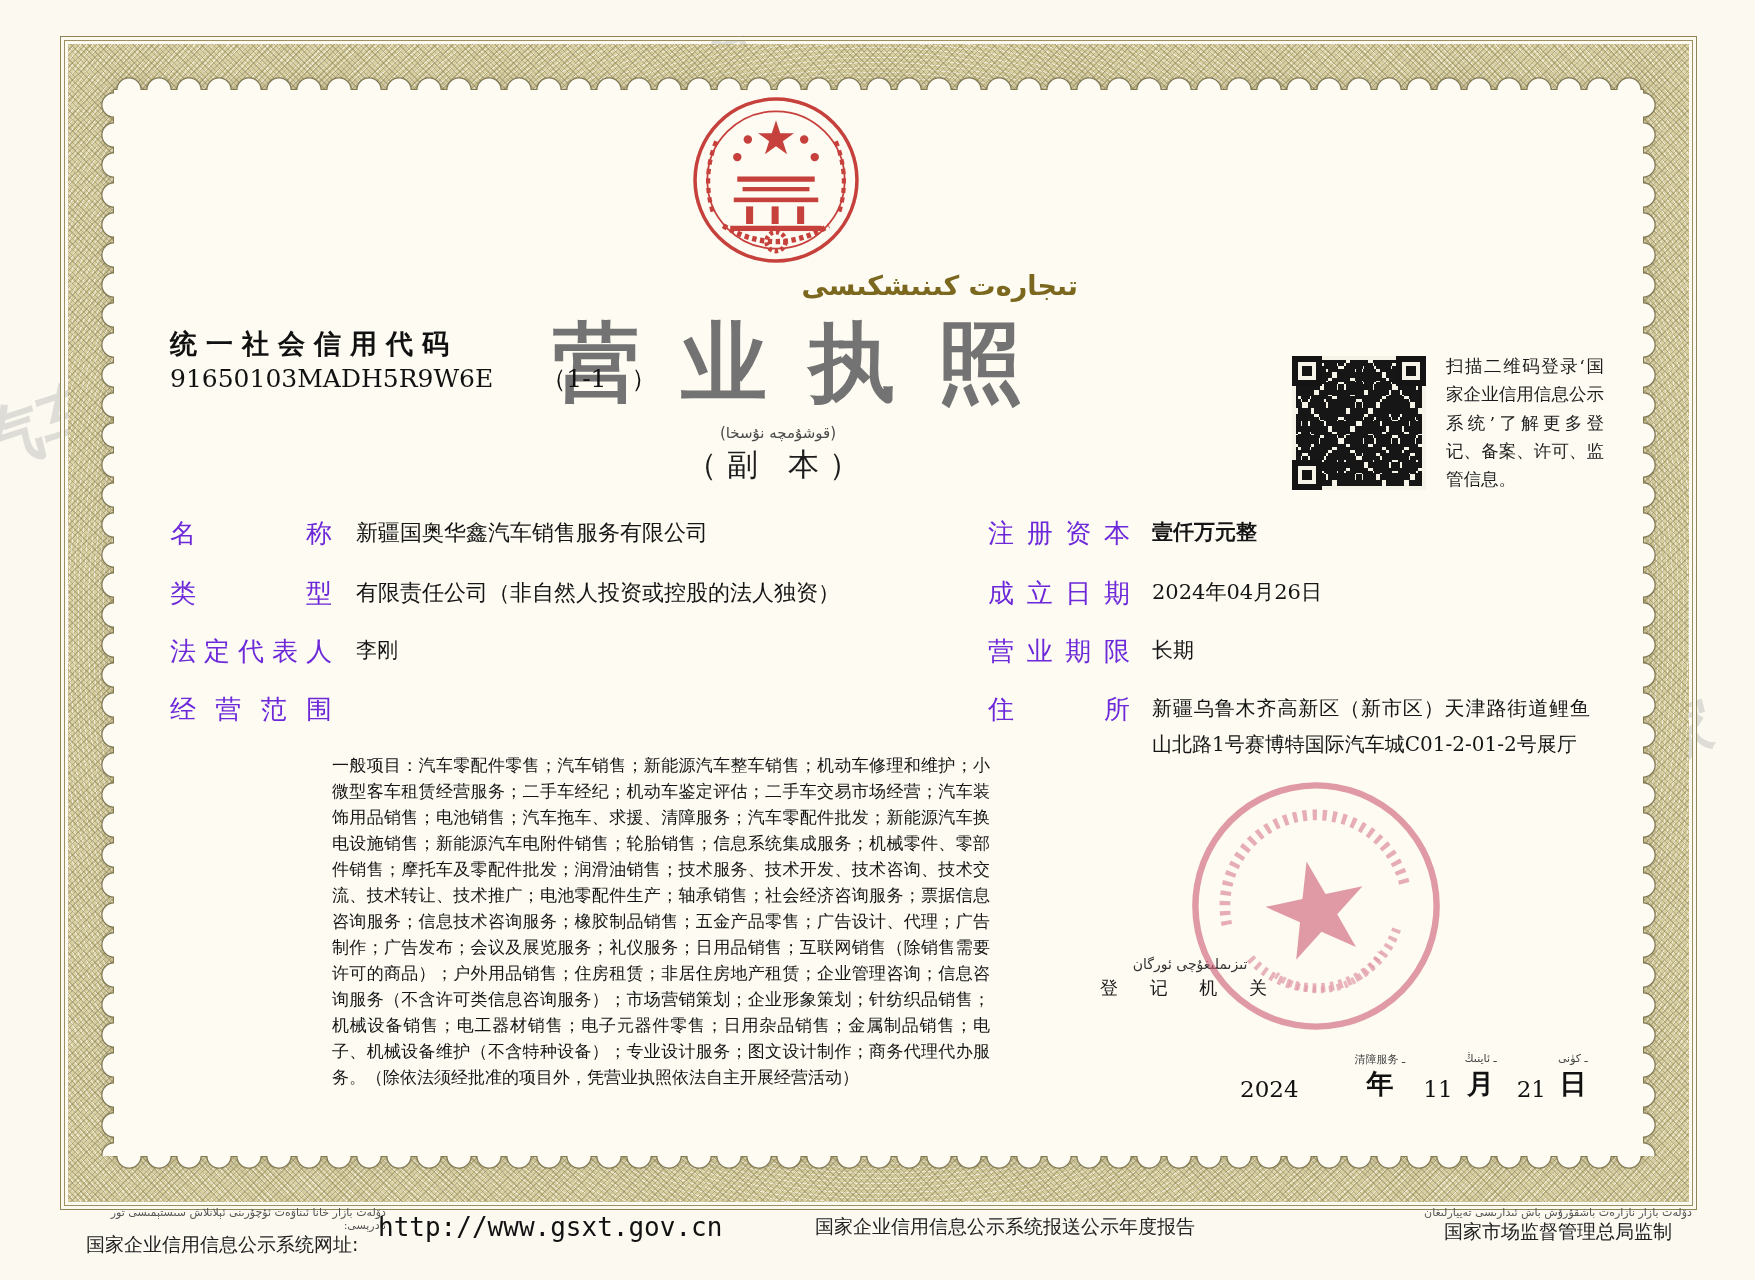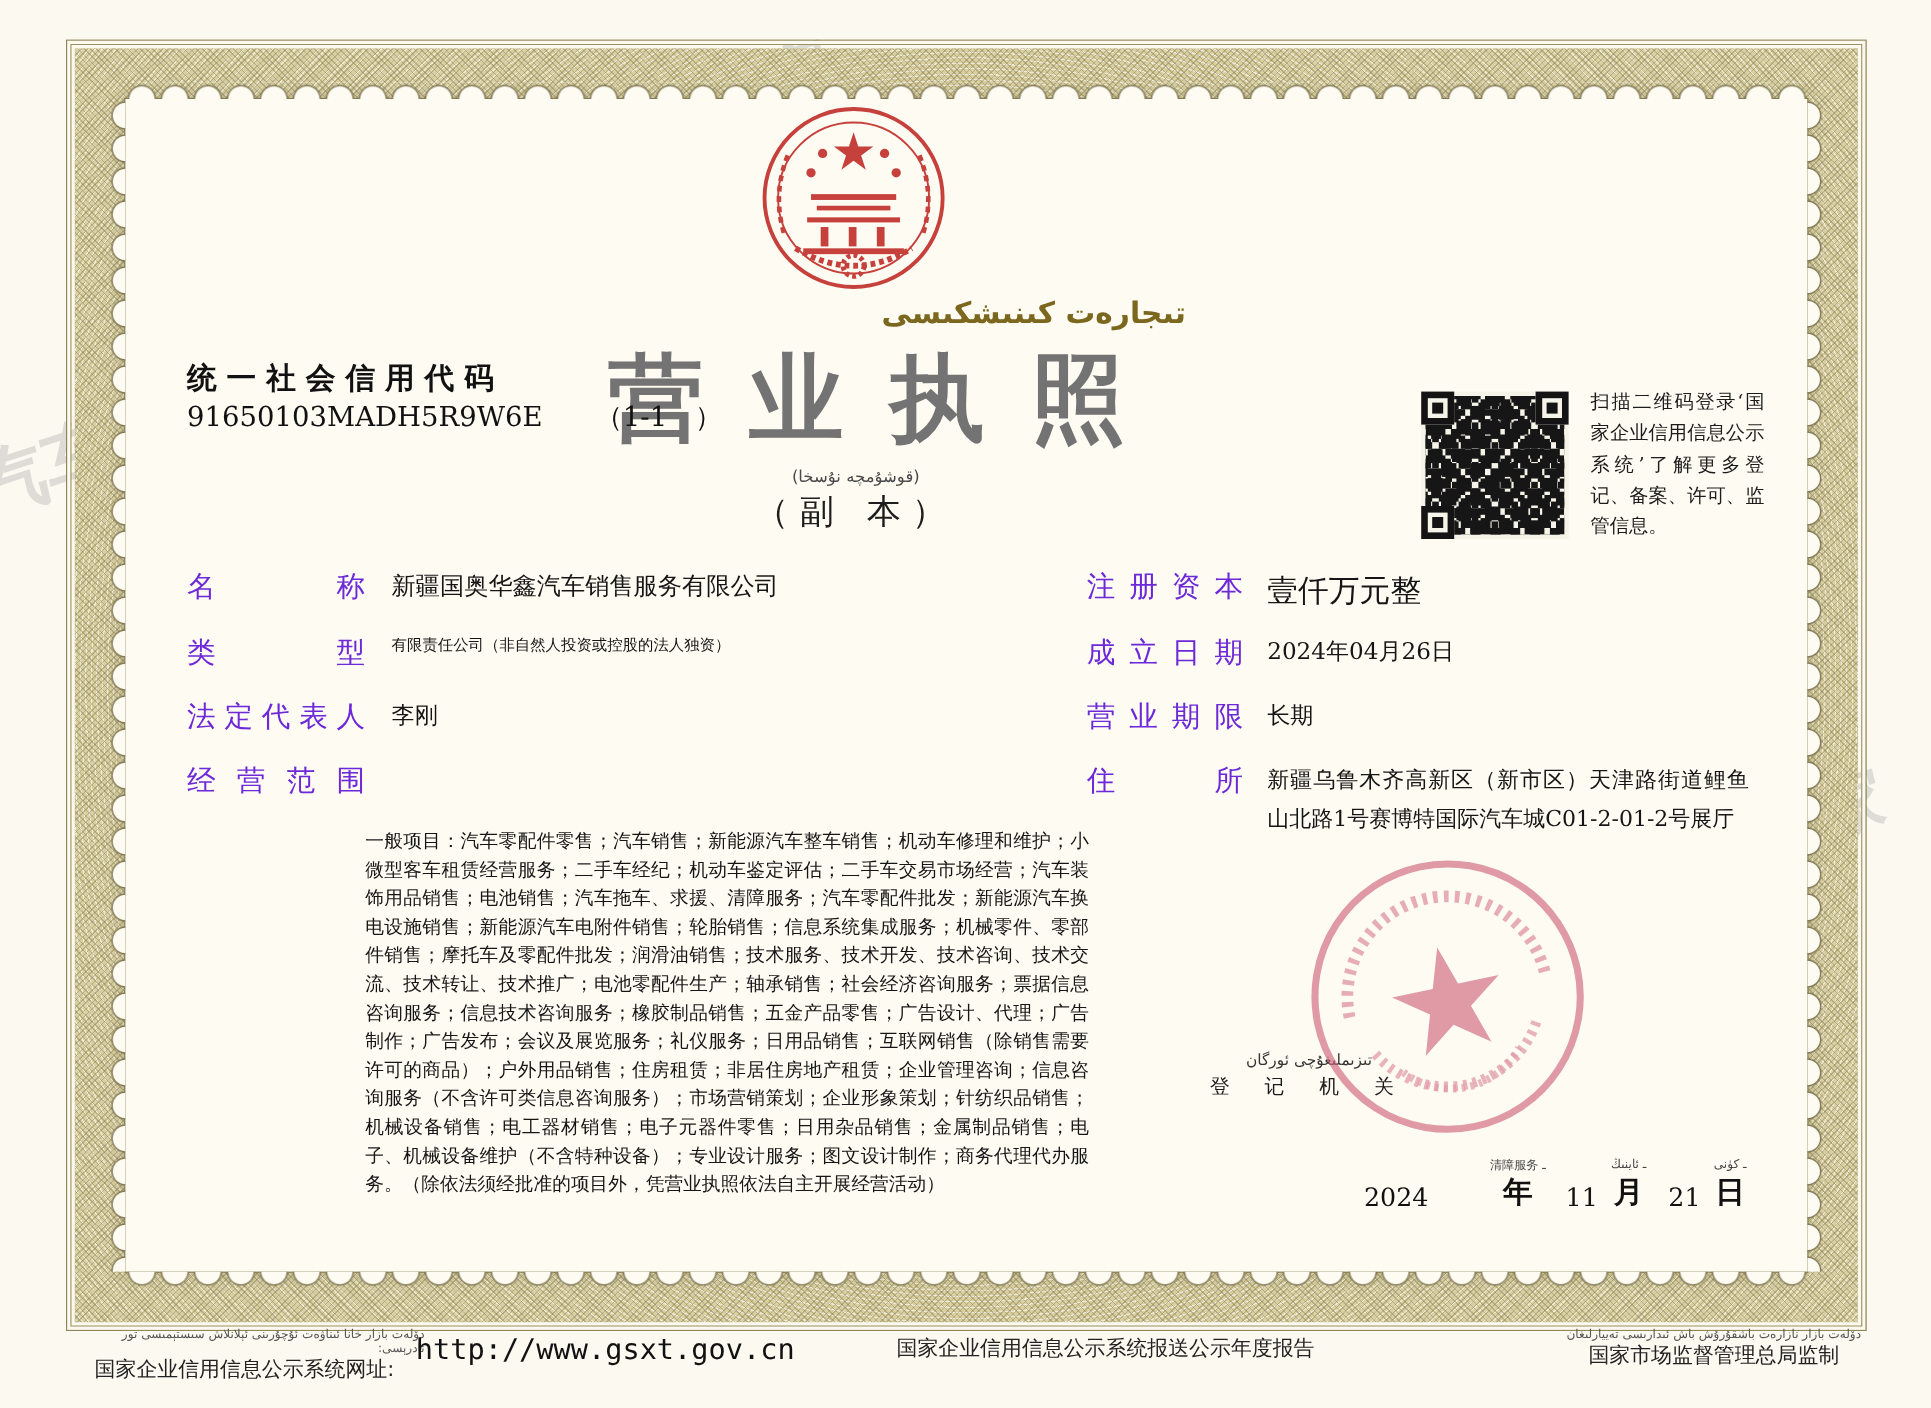--- a/index.html
+++ b/index.html
@@ -79,24 +79,24 @@
   .qr-caption{left:1446px;top:352px;width:158px;font-size:17.5px;line-height:1.62;color:#1c1c1c;
     text-align:justify;font-family:"DejaVu Serif",serif;}
 
   
   .flabel{position:absolute;font-size:26px;font-weight:normal;color:#6d28d9;text-align:justify;
     text-align-last:justify;}
   .flabel.l{left:170px;width:162px;}
   .flabel.r{left:988px;width:142px;}
   .fvalue{position:absolute;font-family:"DejaVu Serif",serif;color:#151515;}
   .v-name{left:356px;top:518px;width:660px;font-size:22px;}
-  .v-type{left:356px;top:578px;width:660px;font-size:14px;}
+  .v-type{left:356px;top:578px;width:660px;font-size:22px;}
   .v-legal{left:356px;top:636px;width:660px;font-size:21px;}
   .v-scope{left:332px;top:752px;width:658px;font-size:17px;line-height:26px;text-align:justify;}
-  .v-capital{left:1152px;top:518px;width:430px;font-size:28px;}
+  .v-capital{left:1152px;top:518px;width:430px;font-size:21px;font-weight:bold;}
   .v-date{left:1152px;top:578px;width:430px;font-size:21px;}
   .v-term{left:1152px;top:636px;width:430px;font-size:21px;}
   .v-addr{left:1152px;top:690px;width:438px;font-size:20px;line-height:36px;text-align:justify;}
 
   
   .authority-uy{left:1060px;top:956px;width:260px;text-align:center;font-size:14px;color:#333;direction:rtl;}
   .authority{left:1060px;top:976px;width:260px;text-align:center;font-size:18px;letter-spacing:13px;color:#1a1a1a;}
   .date-row{left:1240px;top:1052px;display:flex;align-items:flex-end;color:#111;}
   .date-item{display:flex;flex-direction:column;align-items:center;}
   .uy-mini{font-size:11px;color:#444;direction:rtl;height:14px;}

